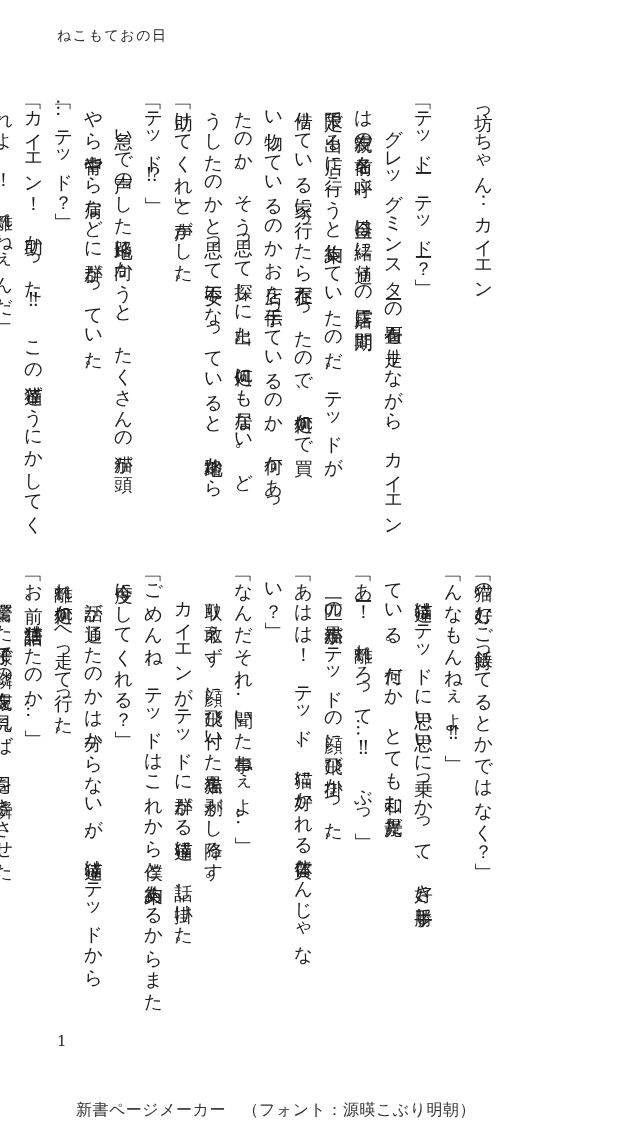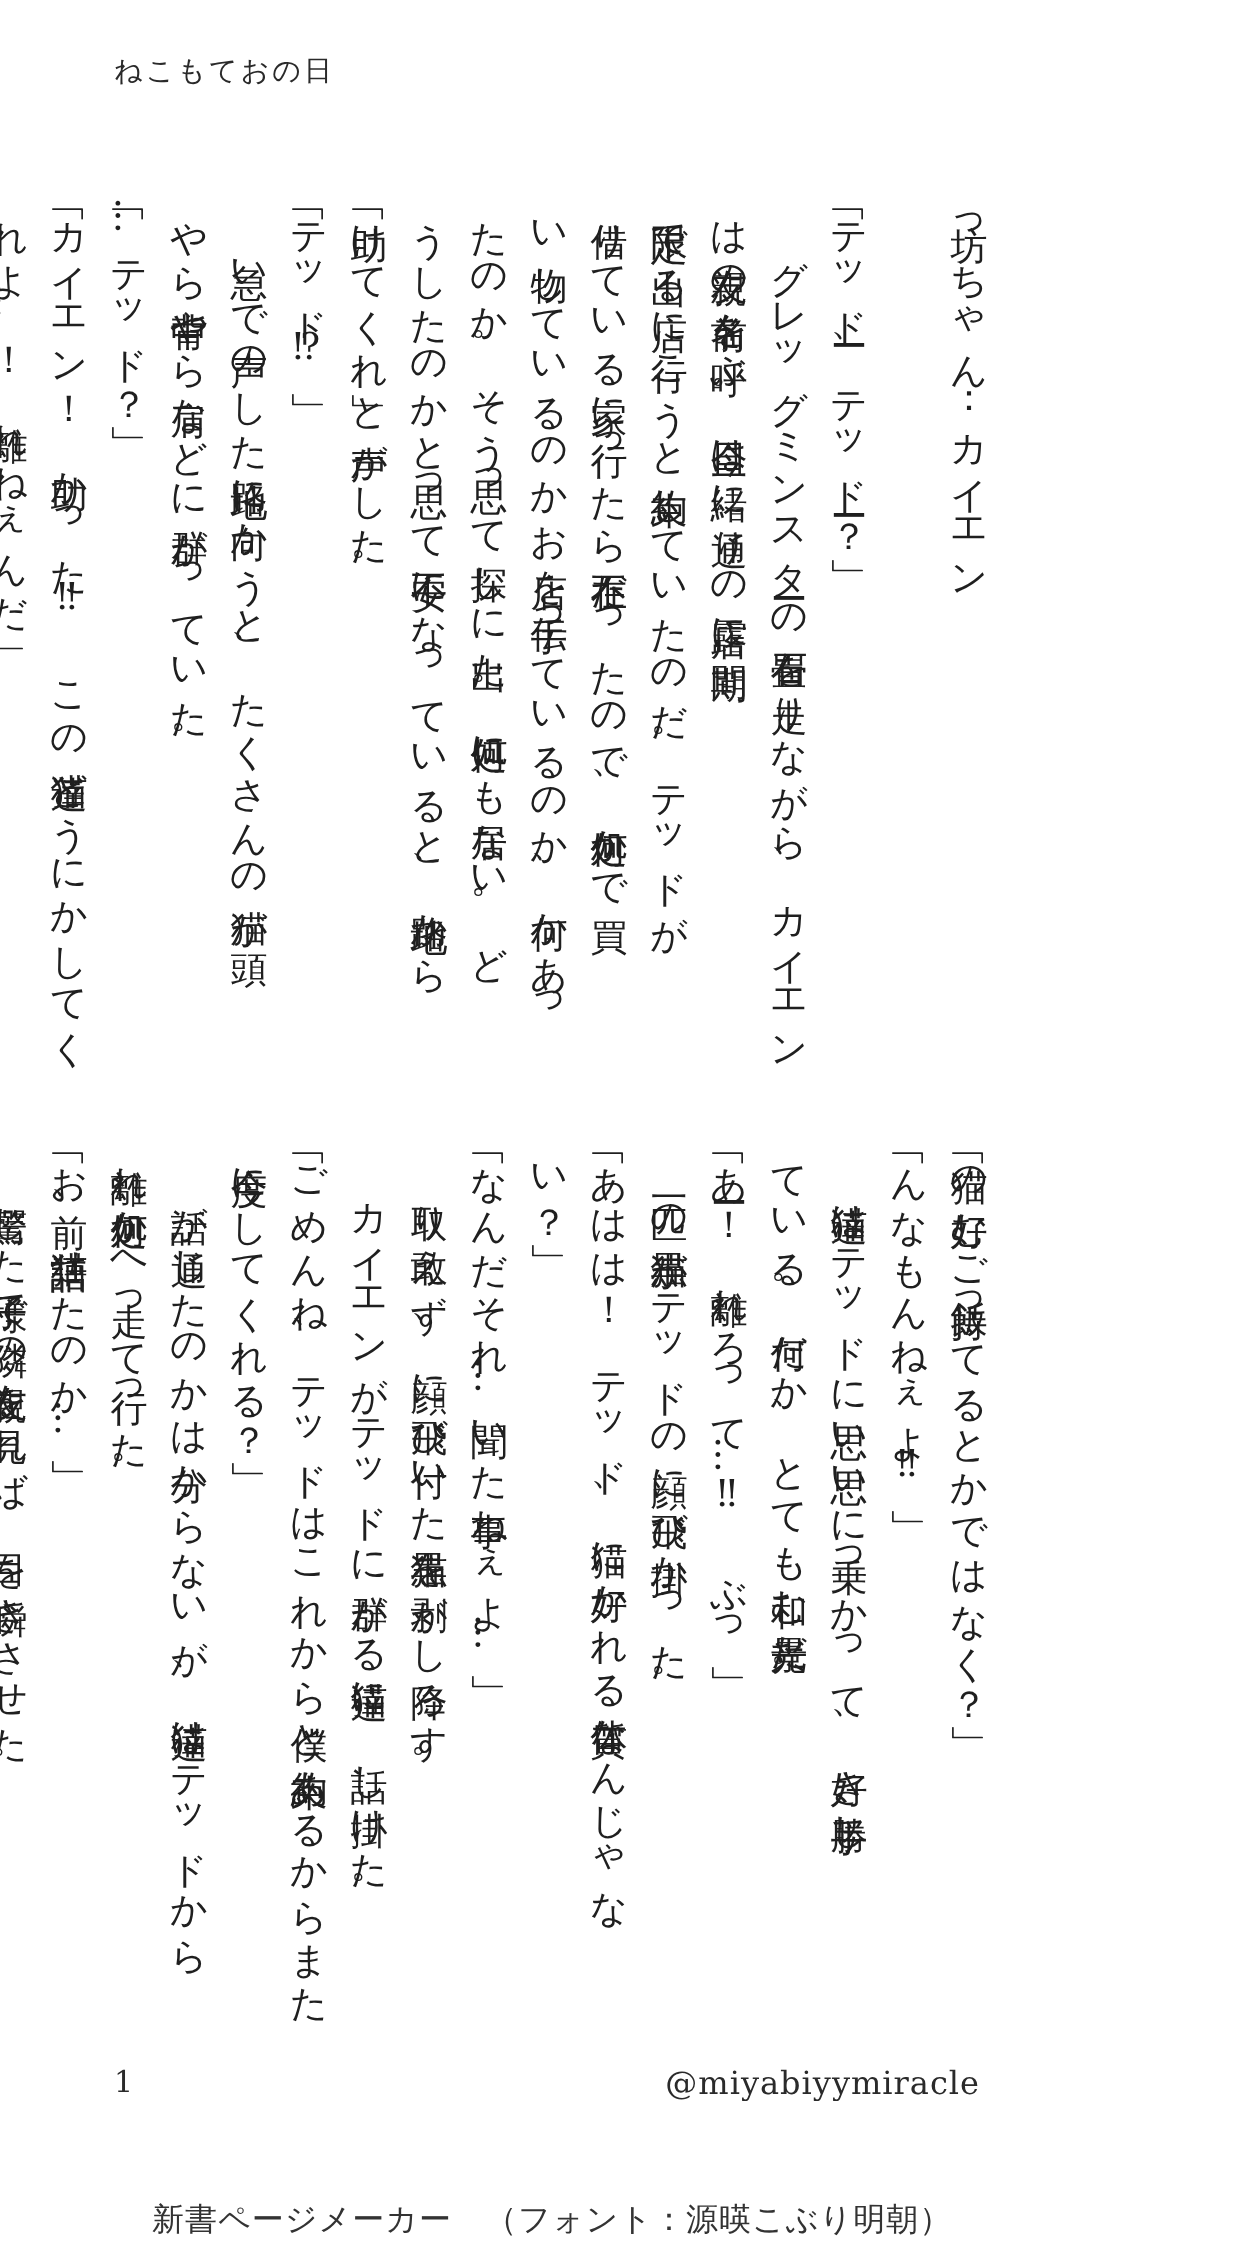--- a/index.html
+++ b/index.html
@@ -100,17 +100,16 @@
 　カイエンがテッドに群がる猫達に、話し掛けた。
 「ごめんね、テッドはこれから僕と約束あるからまた
 今度にしてくれる？」
 　話が通じたのかは分からないが、猫達はテッドから
 離れ何処かへ走って行った。
 「お前、猫語話せたのか…」
 　驚愕した様子で隣の親友を見れば、目を瞬きさせた。</div>
 
   <div class="page-number">1</div>
 
-  <div class="author-handle">@miyabiyymiracle</div>
 
   <div class="app-caption">新書ページメーカー　（フォント：源暎こぶり明朝）</div>
 
 </div>
 
 </body></html>

